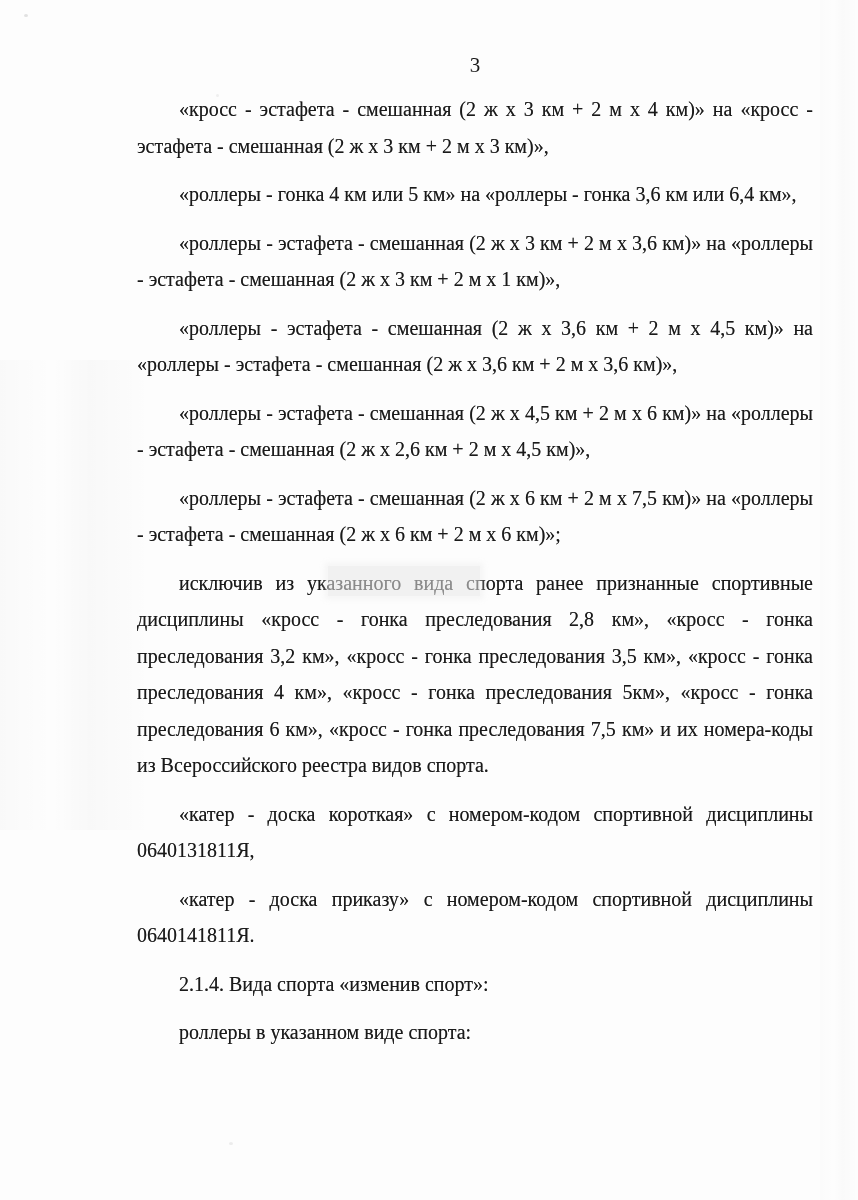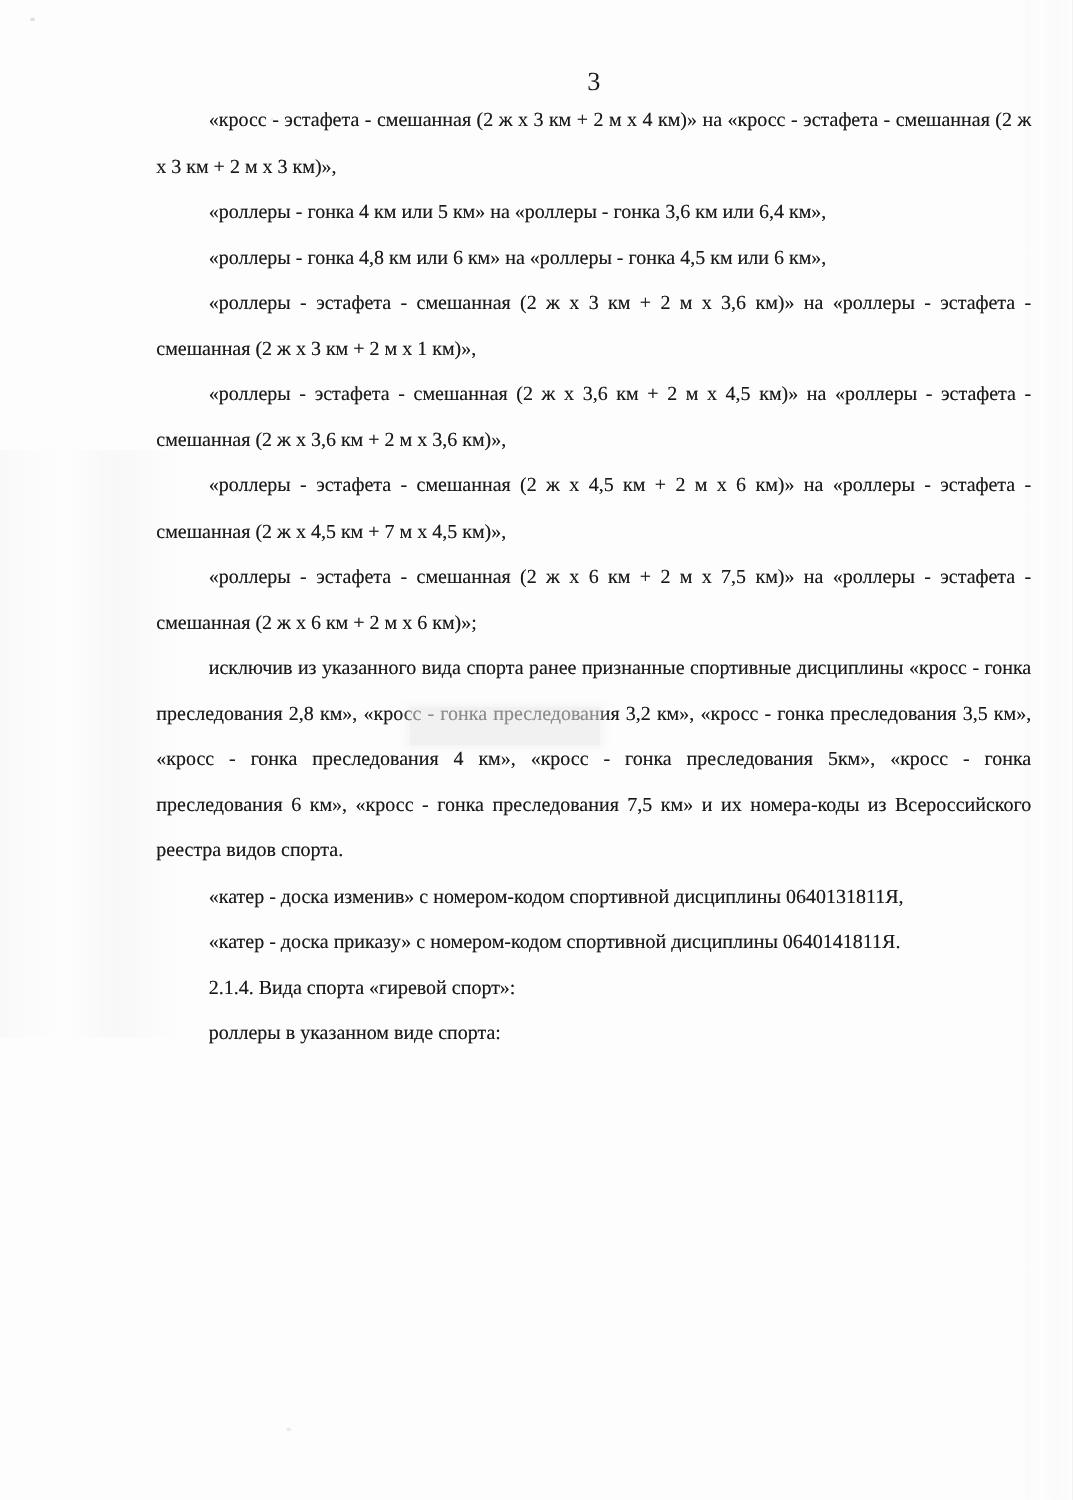--- a/index.html
+++ b/index.html
@@ -43,23 +43,23 @@
     font-size: 21px;
     line-height: 26px;
   }
   .text-block {
     position: absolute;
     left: 125px;
     top: 79px;
     width: 700px;
   }
   .para {
-    margin: 0;
+    margin: 12px;
     padding: 0;
-    font-size: 16px;
+    font-size: 20px;
     line-height: 36.5px;
     text-indent: 42px;
     text-align: justify;
     text-shadow: 0 0 0.5px rgba(20,20,20,0.55);
   }
   
   .smudge {
     position: absolute;
     left: 328px;
     top: 566px;
@@ -79,27 +79,26 @@
   <div class="scan-band band-b"></div>
   <div class="scan-speck" style="left:24px; top:14px; width:4px; height:3px;"></div>
   <div class="scan-speck" style="left:216px; top:94px; width:3px; height:3px; opacity:.5;"></div>
   <div class="scan-speck" style="left:229px; top:1142px; width:4px; height:3px; opacity:.6;"></div>
 
   <div class="page-number">3</div>
 
   <div class="text-block">
     <p class="para">«кросс - эстафета - смешанная (2 ж х 3 км + 2 м х 4 км)» на «кросс - эстафета - смешанная (2 ж х 3 км + 2 м х 3 км)»,</p>
     <p class="para">«роллеры - гонка 4 км или 5 км» на «роллеры - гонка 3,6 км или 6,4 км»,</p>
-    <p class="para">«роллеры - гонка 4,8 км или 6 км» на «роллеры - гонка 4,5 км или 6 км»,</p>
     <p class="para">«роллеры - эстафета - смешанная (2 ж х 3 км + 2 м х 3,6 км)» на «роллеры - эстафета - смешанная (2 ж х 3 км + 2 м х 1 км)»,</p>
     <p class="para">«роллеры - эстафета - смешанная (2 ж х 3,6 км + 2 м х 4,5 км)» на «роллеры - эстафета - смешанная (2 ж х 3,6 км + 2 м х 3,6 км)»,</p>
-    <p class="para">«роллеры - эстафета - смешанная (2 ж х 4,5 км + 2 м х 6 км)» на «роллеры - эстафета - смешанная (2 ж х 4,5 км + 7 м х 4,5 км)»,</p>
+    <p class="para">«роллеры - эстафета - смешанная (2 ж х 4,5 км + 2 м х 6 км)» на «роллеры - эстафета - смешанная (2 ж х 2,6 км + 2 м х 4,5 км)»,</p>
     <p class="para">«роллеры - эстафета - смешанная (2 ж х 6 км + 2 м х 7,5 км)» на «роллеры - эстафета - смешанная (2 ж х 6 км + 2 м х 6 км)»;</p>
     <p class="para">исключив из указанного вида спорта ранее признанные спортивные дисциплины «кросс - гонка преследования 2,8 км», «кросс - гонка преследования 3,2 км», «кросс - гонка преследования 3,5 км», «кросс - гонка преследования 4 км», «кросс - гонка преследования 5км», «кросс - гонка преследования 6 км», «кросс - гонка преследования 7,5 км» и их номера-коды из Всероссийского реестра видов спорта.</p>
-    <p class="para">«катер - доска изменив» с номером-кодом спортивной дисциплины 0640131811Я,</p>
+    <p class="para">«катер - доска короткая» с номером-кодом спортивной дисциплины 0640131811Я,</p>
     <p class="para">«катер - доска приказу» с номером-кодом спортивной дисциплины 0640141811Я.</p>
-    <p class="para">2.1.4. Вида спорта «гиревой спорт»:</p>
+    <p class="para">2.1.4. Вида спорта «изменив спорт»:</p>
     <p class="para">роллеры в указанном виде спорта:</p>
   </div>
 
   <div class="smudge"></div>
 
 </div>
 
 </body></html>

